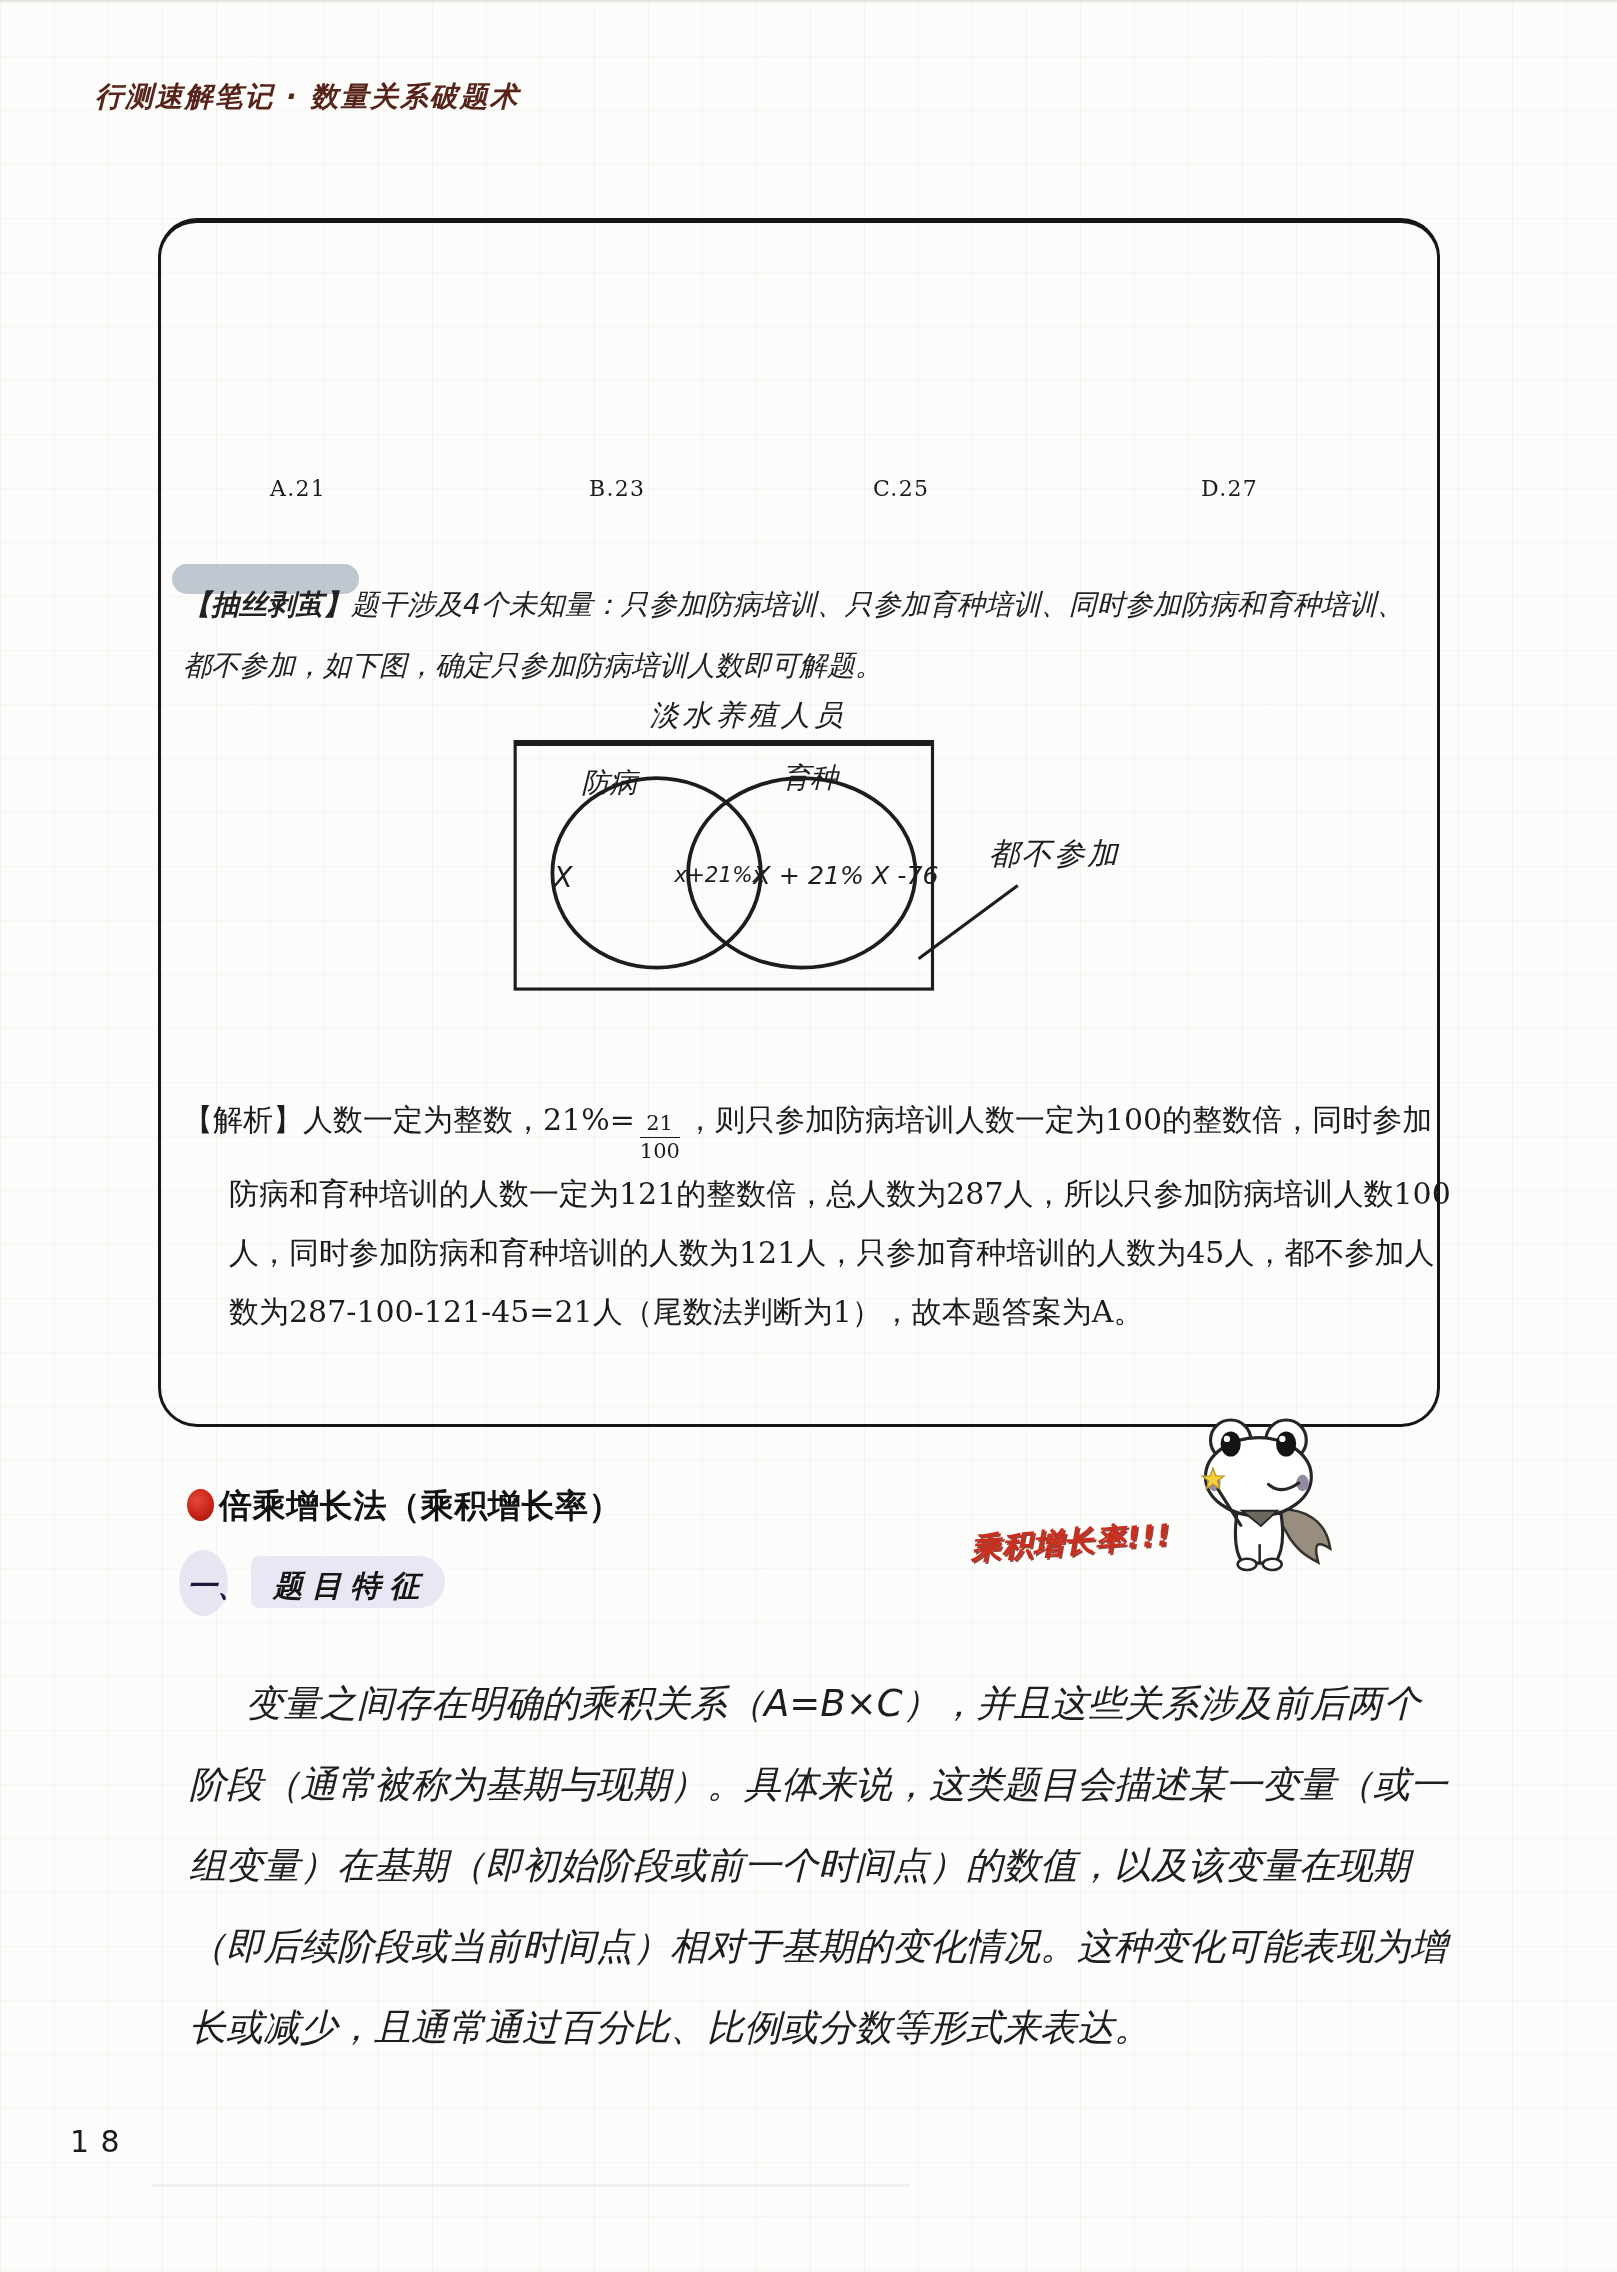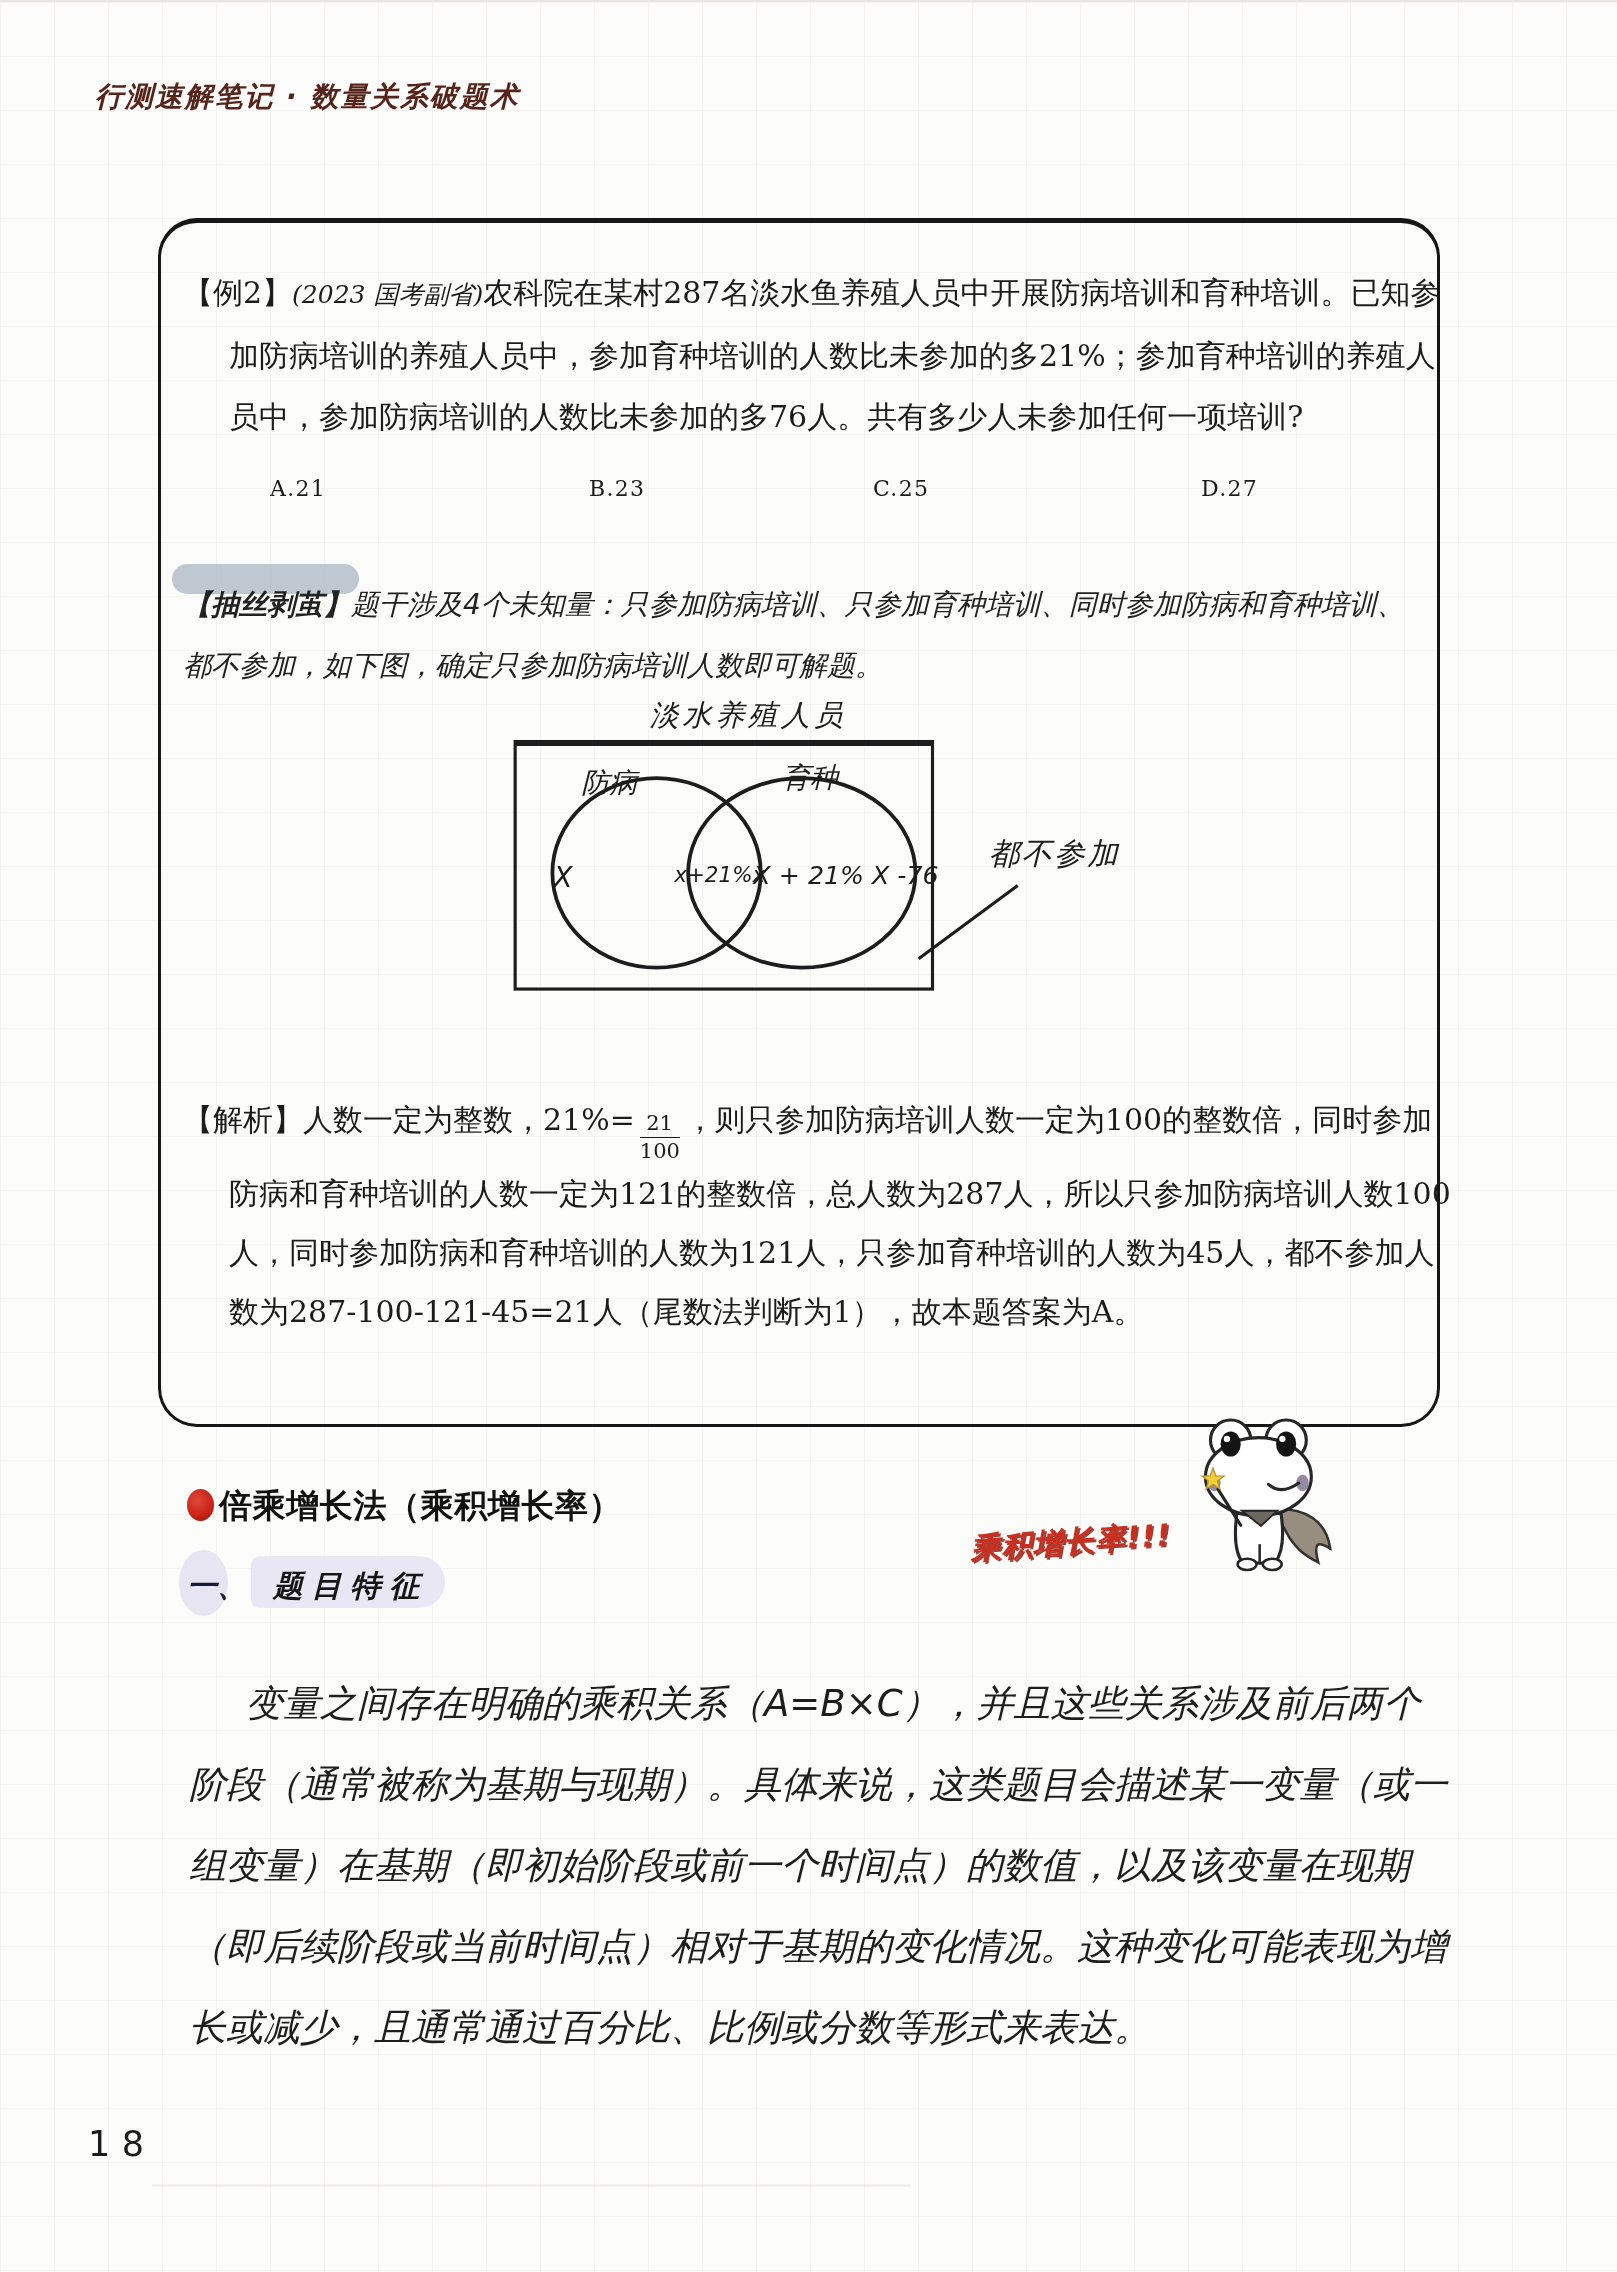--- a/index.html
+++ b/index.html
@@ -97,33 +97,32 @@
   }
   #subsection-title{
     left:273px;top:1564px;font-size:30px;letter-spacing:8.8px;color:#161616;font-weight:600;text-align:center;
   }
   #section-body{
     left:189px;top:1624px;width:1268px;
     font-size:37px;line-height:81px;text-indent:57px;color:#1e1e1e;
   }
 
   #scan-smudge{left:152px;top:2182px;width:758px;height:2.5px;background:rgba(60,50,45,.06);border-radius:1.3px;}
-  #page-number{left:88px;top:2122px;font-size:35px;letter-spacing:11.4px;color:#1b1b1b;
+  #page-number{left:70px;top:2122px;font-size:30px;letter-spacing:11.4px;color:#1b1b1b;
     font-family:"DejaVu Sans","Liberation Sans",sans-serif;}
 </style>
 </head>
 <body>
 
 <div id="page">
 
   <div id="header-title" class="abs hand">行测速解笔记 · 数量关系破题术</div>
 
   <div id="example-box" class="abs">
 
-    <p id="question-para" class="abs print"><span>【例2】</span><span id="question-source">(2023 国考副省)</span><span>农科院在某村287名淡水鱼养殖人员中开展防病培训和育种培训。已知参加防病培训的养殖人员中，参加育种培训的人数比未参加的多21%；参加育种培训的养殖人员中，参加防病培训的人数比未参加的多76人。共有多少人未参加任何一项培训?</span></p>
 
     <span id="option-a" class="abs option print">A.21</span>
     <span id="option-b" class="abs option print">B.23</span>
     <span id="option-c" class="abs option print">C.25</span>
     <span id="option-d" class="abs option print">D.27</span>
 
     <div id="analysis-highlight" class="abs"></div>
     <p id="analysis-para" class="abs hand"><span class="seg-label">【抽丝剥茧】</span><span>题干涉及4个未知量：只参加防病培训、只参加育种培训、同时参加防病和育种培训、都不参加，如下图，确定只参加防病培训人数即可解题。</span></p>
 
     <svg id="venn-svg" class="abs" width="682" height="322" viewBox="0 0 1080 510">

